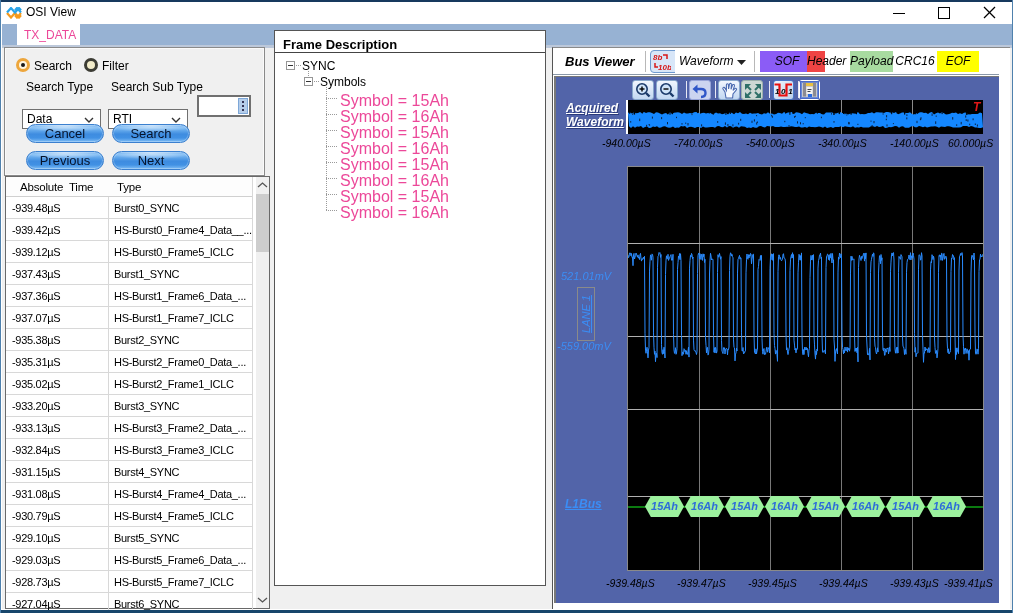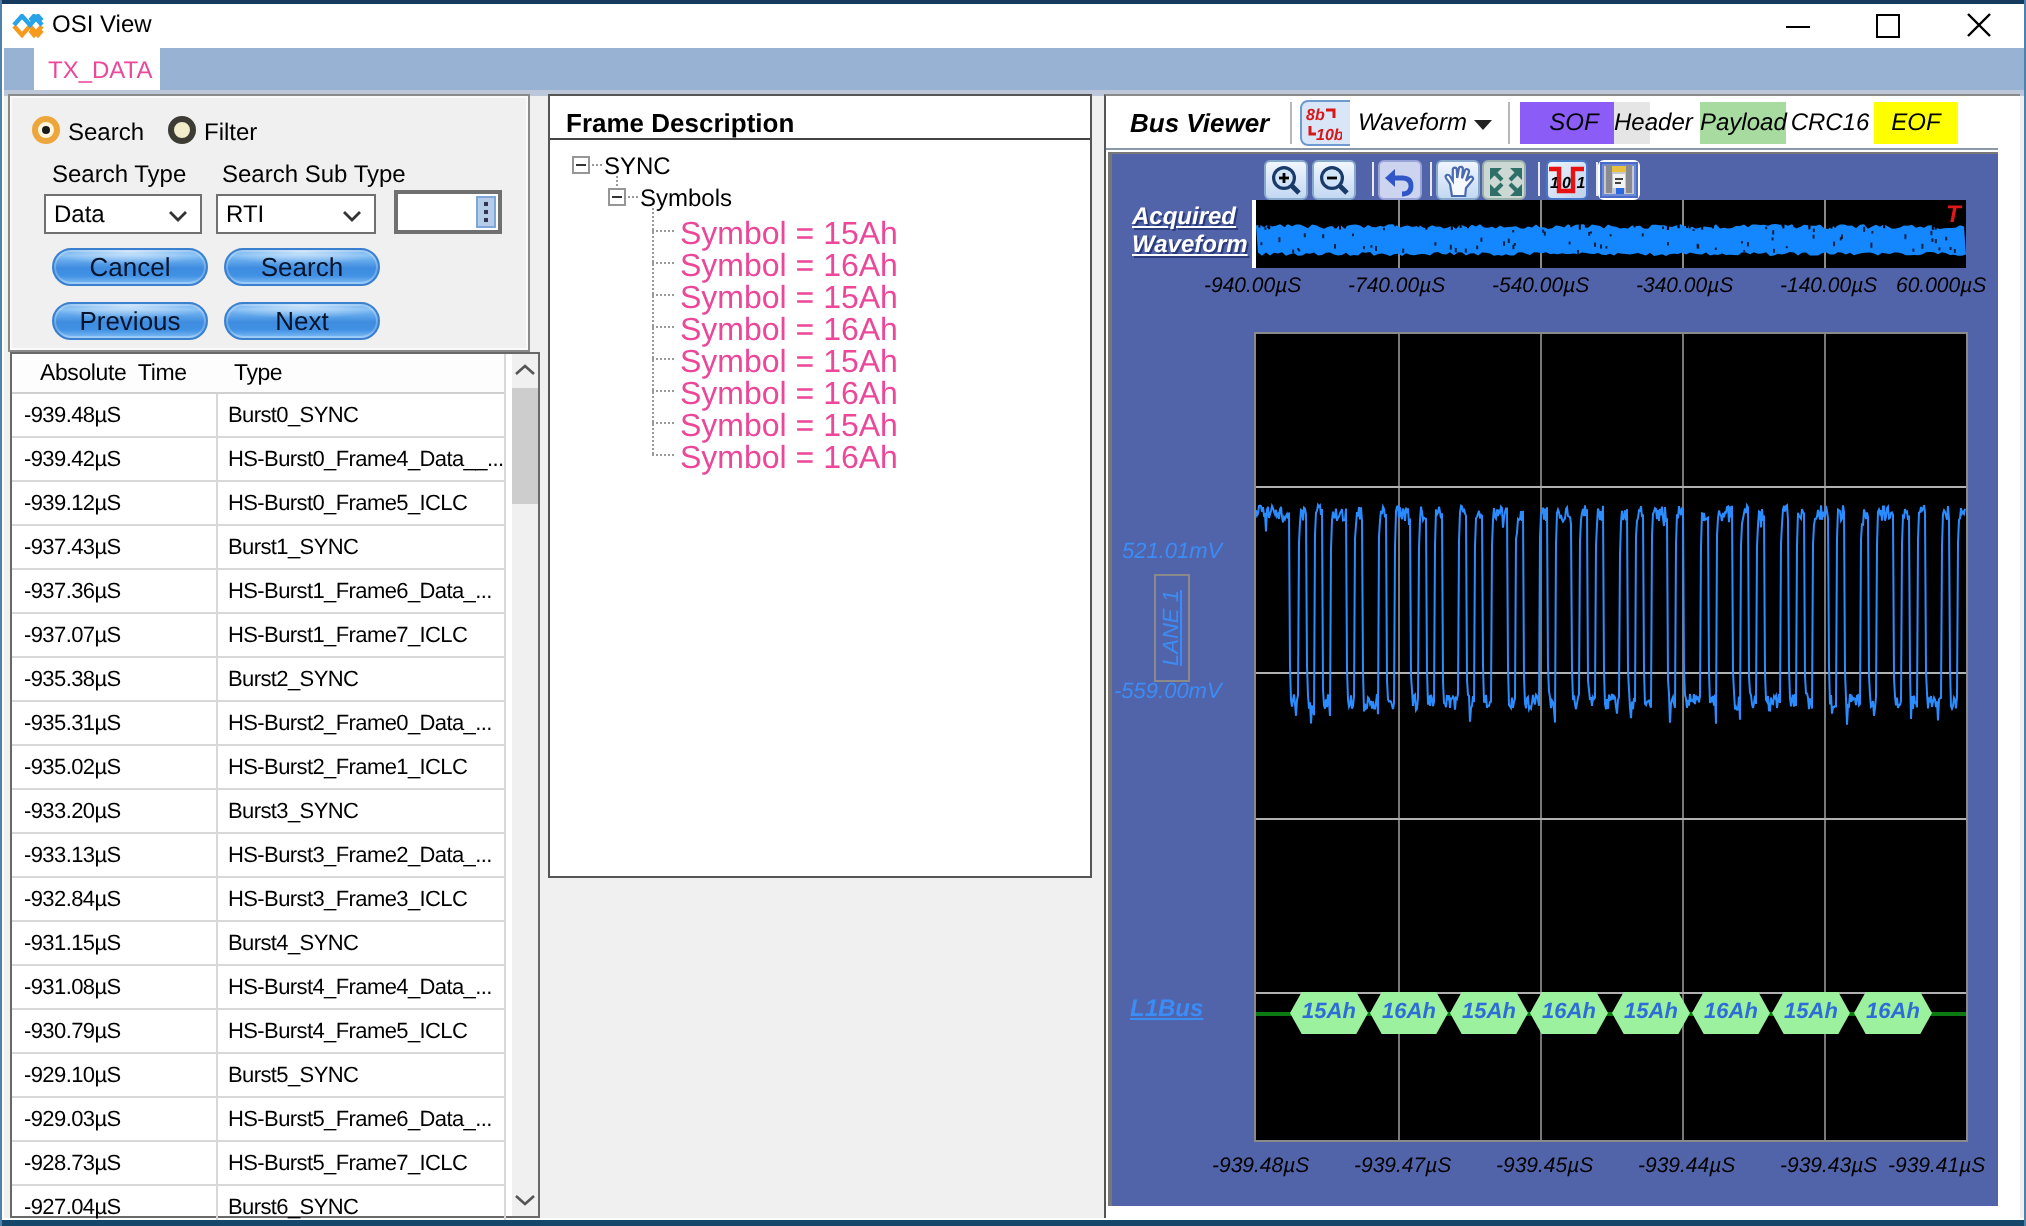--- a/index.html
+++ b/index.html
@@ -17,21 +17,21 @@
 #contentbg { left:1px; top:48px; width:1011px; height:561px; background:#f0f0f0; }
 #botborder { left:0; top:610px; width:1013px; height:3px; background:#17466b; }
 
 #spanel { left:3px; top:47px; width:261px; height:129px; background:#f0f0f0;
   border:1px solid #8a8a8a; box-shadow:inset 0 0 0 1px #fafafa; }
 .radio { position:absolute; width:14px; height:14px; border-radius:50%; }
 #rad1 { left:11px; top:10px; background:#fff6e0; border:3px solid #eda63c; }
 #rad1 i { position:absolute; left:2px; top:2px; width:4px; height:4px; border-radius:50%; background:#1a1a1a; }
 #rad2 { left:79px; top:10px; background:#f2ecca; border:3px solid #3c3c34; }
 .slab { position:absolute; font-size:12px; color:#000; }
-.combo { position:absolute; height:20px; background:#fff; border:1px solid #707070; font-size:12px; color:#000; padding:2px 0 0 4px; }
+.combo { position:absolute; height:20px; background:#fff; border:1px solid #707070; font-size:12px; color:#000; padding:2px 0 0 4px;margin-top:12px; }
 .combo svg { position:absolute; right:6px; top:7px; }
 #spin { position:absolute; left:192px; top:47px; width:54px; height:22px; background:#fff; border:2px solid #707070; }
 #spin .sb { position:absolute; right:1px; top:1px; width:10px; height:16px; background:#b5cde9; border:1px solid #7da7d8; }
 #spin .sb b { display:block; width:2px; height:2px; background:#335; margin:2px auto 1px; }
 .btn { position:absolute; width:78px; height:19px; border-radius:10px; text-align:center;
   font-size:13px; color:#05132b; line-height:18px;
   background:radial-gradient(90% 62% at 50% 6%, rgba(255,255,255,.62), rgba(255,255,255,0) 60%),
     linear-gradient(180deg, #5ea6ec 0%, #7fbcf4 16%, #58a0e8 38%, #3e8ce0 54%, #4191e4 76%, #66abee 90%, #83c0f6 100%);
   box-shadow:inset 0 0 0 1px rgba(255,255,255,.25); border:1px solid #3b80cf; }
 
@@ -39,21 +39,21 @@
 #lvhead { position:absolute; left:0; top:0; width:246px; height:20px; background:#fdfdfd; border-bottom:1px solid #d0d0d0; font-size:11.5px; letter-spacing:-0.2px; color:#000; }
 .lvrow { position:absolute; left:0; width:246px; height:22px; font-size:11px; letter-spacing:-0.3px; color:#000; }
 .lvrow .c1 { position:absolute; left:6px; top:5px; }
 .lvrow .c2 { position:absolute; left:108px; top:5px; width:138px; overflow:hidden; white-space:nowrap; }
 .lvline { position:absolute; left:0; width:246px; height:1px; background:#d8d8d8; }
 #lvdiv1 { position:absolute; left:102px; top:0; width:1px; height:433px; background:#d8d8d8; }
 #lvdiv2 { position:absolute; left:246px; top:0; width:1px; height:433px; background:#d8d8d8; }
 #vscroll { position:absolute; right:0; top:0; width:13px; height:431px; background:#f0f0f0; }
 #vscroll .thumb { position:absolute; left:0; top:17px; width:13px; height:58px; background:#cdcdcd; }
 
-#fpanel { left:273px; top:47px; width:272px; height:392px; background:#fff; border:1px solid #555; }
+#fpanel { left:273px; top:30px; width:272px; height:556px; background:#fff; border:1px solid #555; }
 #fphead { position:absolute; left:8px; top:6px; font-size:13px; font-weight:bold; color:#000; }
 #fpsep { position:absolute; left:0; top:21px; width:270px; height:1px; background:#444; }
 .tnode { position:absolute; font-size:12px; color:#000; }
 .tsym { position:absolute; font-size:16px; color:#ec4899; }
 .tbox { position:absolute; width:9px; height:9px; background:#fff; border:1px solid #969696; }
 .tbox i { position:absolute; left:1px; top:3px; width:5px; height:1px; background:#333; }
 .dotv { position:absolute; width:1px; background-image:linear-gradient(#9a9a9a 50%, transparent 50%); background-size:1px 2px; }
 .doth { position:absolute; height:1px; background-image:linear-gradient(90deg,#9a9a9a 50%, transparent 50%); background-size:2px 1px; }
 
 #bvwrap { left:551px; top:47px; width:458px; height:562px; background:#fff; border-left:1px solid #555; border-top:1px solid #8a8a8a;font-style:italic; }
@@ -301,21 +301,21 @@
     <path d="M12,4 h4 v4" fill="none" stroke="#d81818" stroke-width="1.5"></path>
     <path d="M4,12 v4 h3" fill="none" stroke="#d81818" stroke-width="1.5"></path>
     <text x="7" y="19" font-size="8" font-weight="bold" fill="#d81818" font-family="Liberation Sans">10b</text>
    </svg>
   </div>
   <div id="wfsel">Waveform <svg style="position:absolute;right:5px;top:10px" width="9" height="5" viewBox="0 0 9 5">
             <polygon points="0,0 9,0 4.5,5" fill="#222"></polygon>
           </svg></div>
   <div class="hsep" style="left:201px"></div>
   <div class="leg" style="left:207px;width:54px;background:#8b5cf6">SOF</div>
-  <div class="leg" style="left:254px;width:18px;background:#e5e5e5">Header</div>
+  <div class="leg" style="left:254px;width:18px;background:#ef4444">Header</div>
   <div class="leg" style="left:297px;width:43px;background:#a8dba0">Payload</div>
   <div class="leg" style="left:341px;width:42px;background:#ffffff">CRC16</div>
   <div class="leg" style="left:384px;width:42px;background:#ffff00">EOF</div>
  </div>
  <div id="bvblue">
   <div id="toolbar">
 <div class="tbtn" style="left:76px;background:linear-gradient(#f0f6fe,#c2d8f2);border:1px solid #88a8cc;"><svg width="22" height="20" viewBox="0 0 22 20">
 <circle cx="9" cy="8" r="5.2" fill="#cfe4f8" stroke="#1a3a6a" stroke-width="1.6"></circle>
 <line x1="6.5" y1="8" x2="11.5" y2="8" stroke="#000" stroke-width="1.4"></line>
 <line x1="9" y1="5.5" x2="9" y2="10.5" stroke="#000" stroke-width="1.4"></line>

